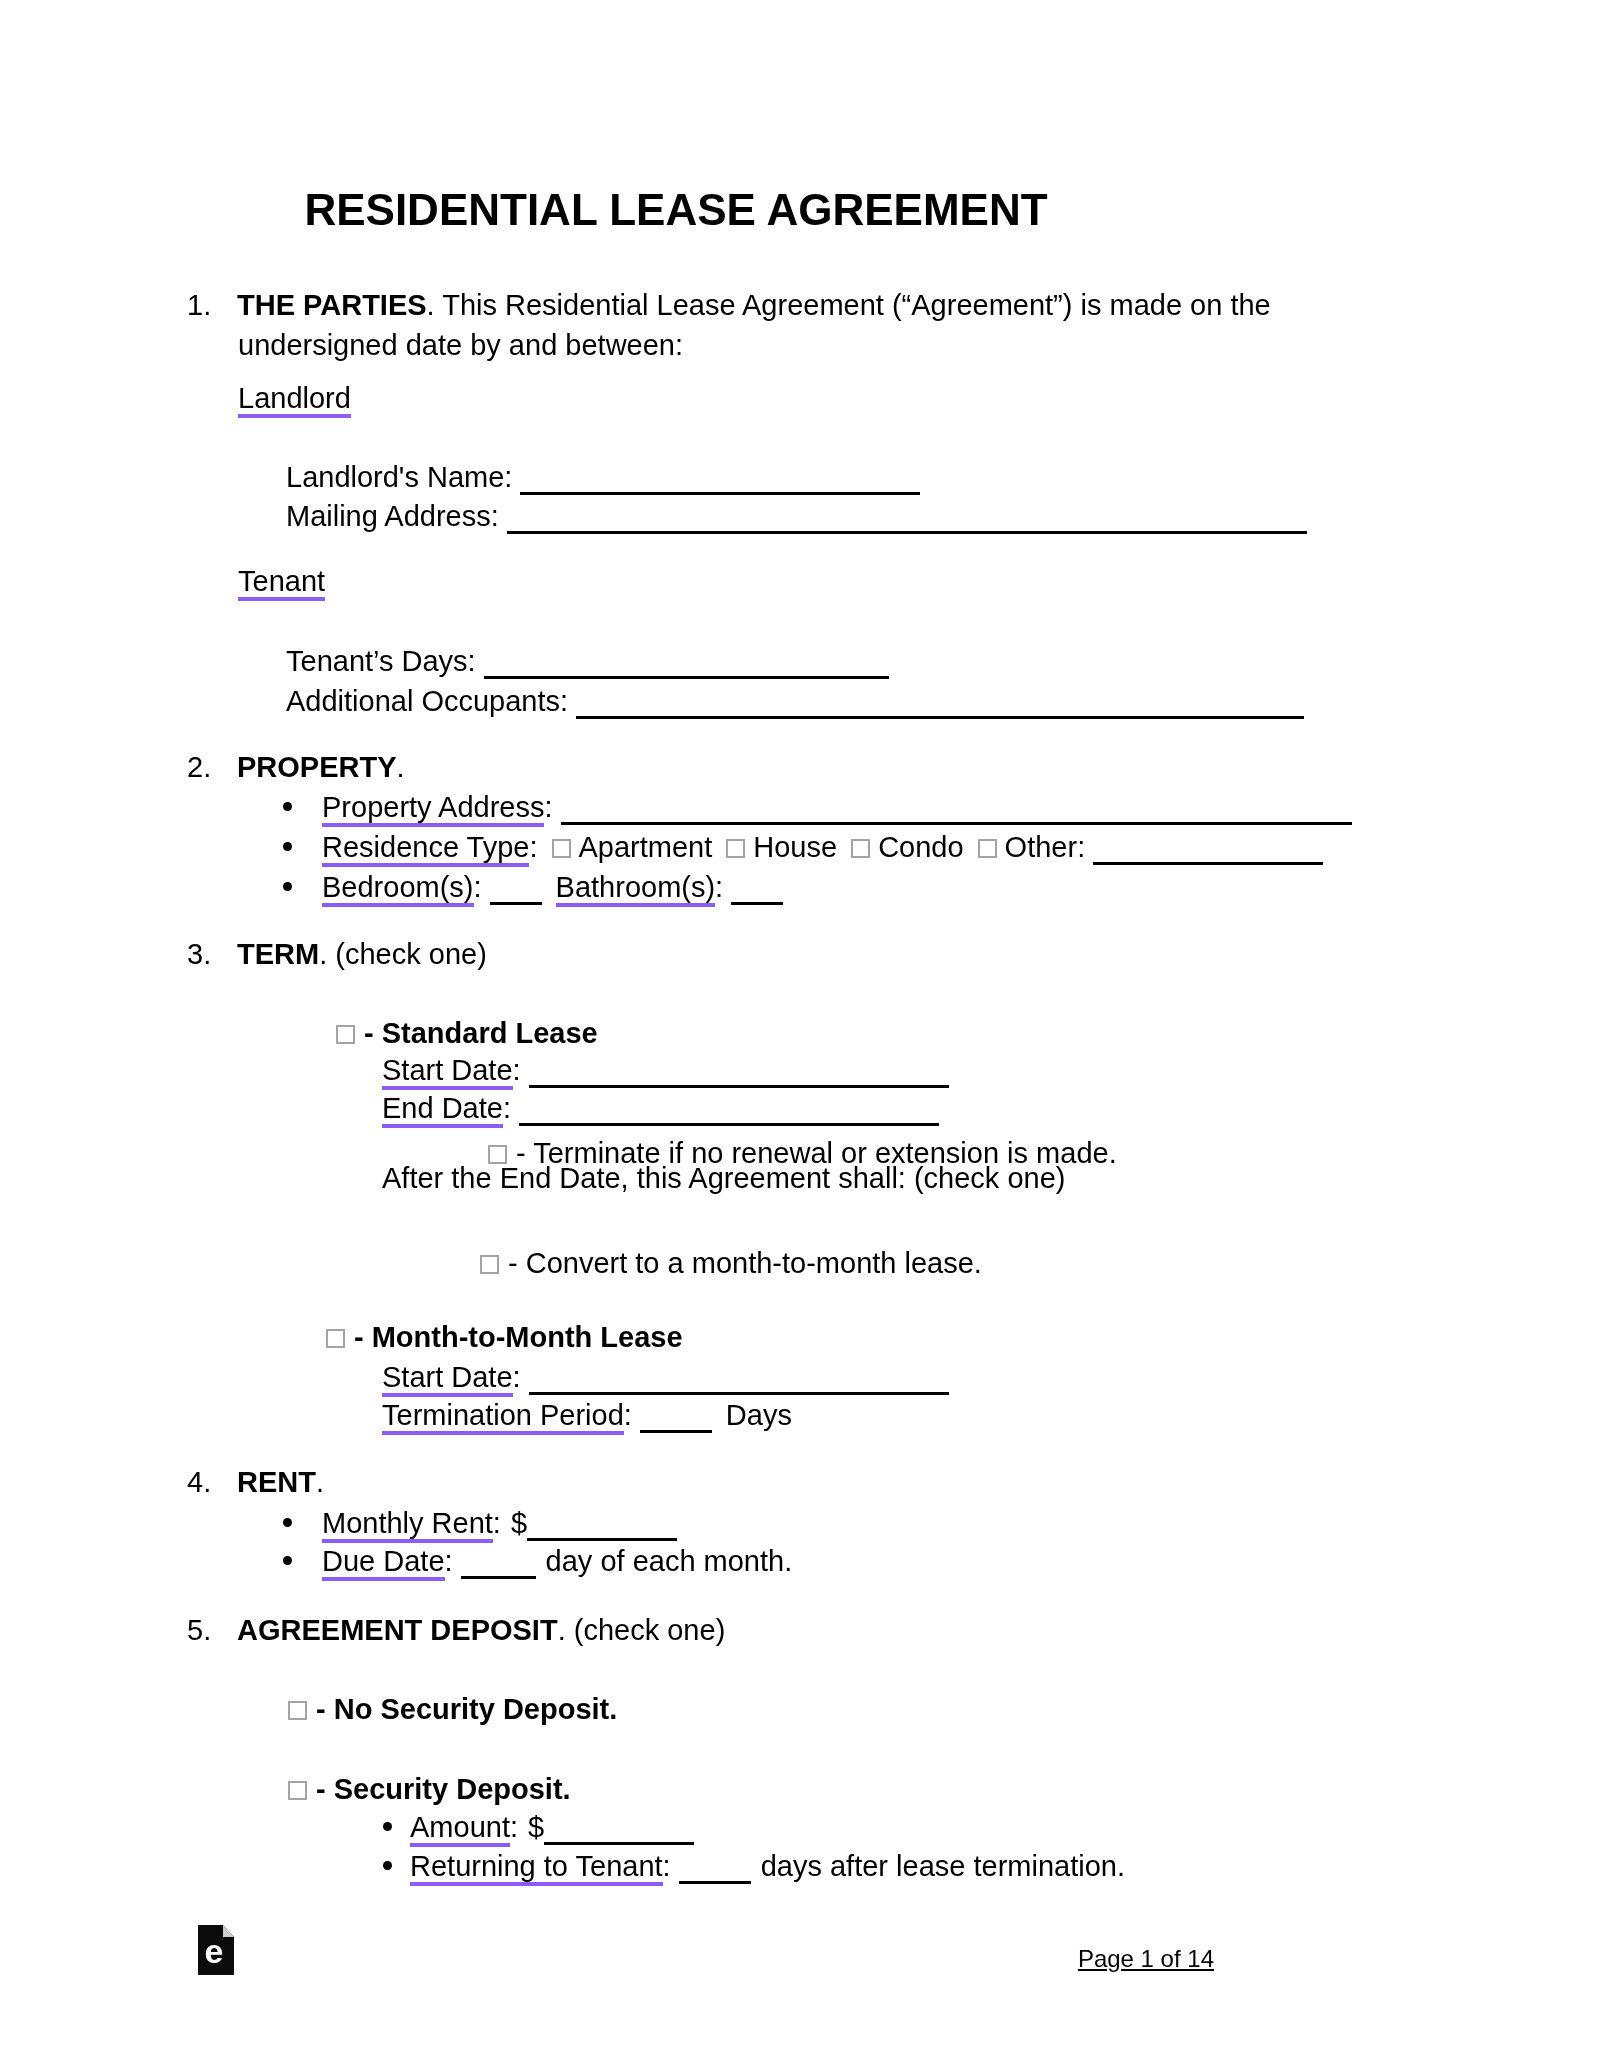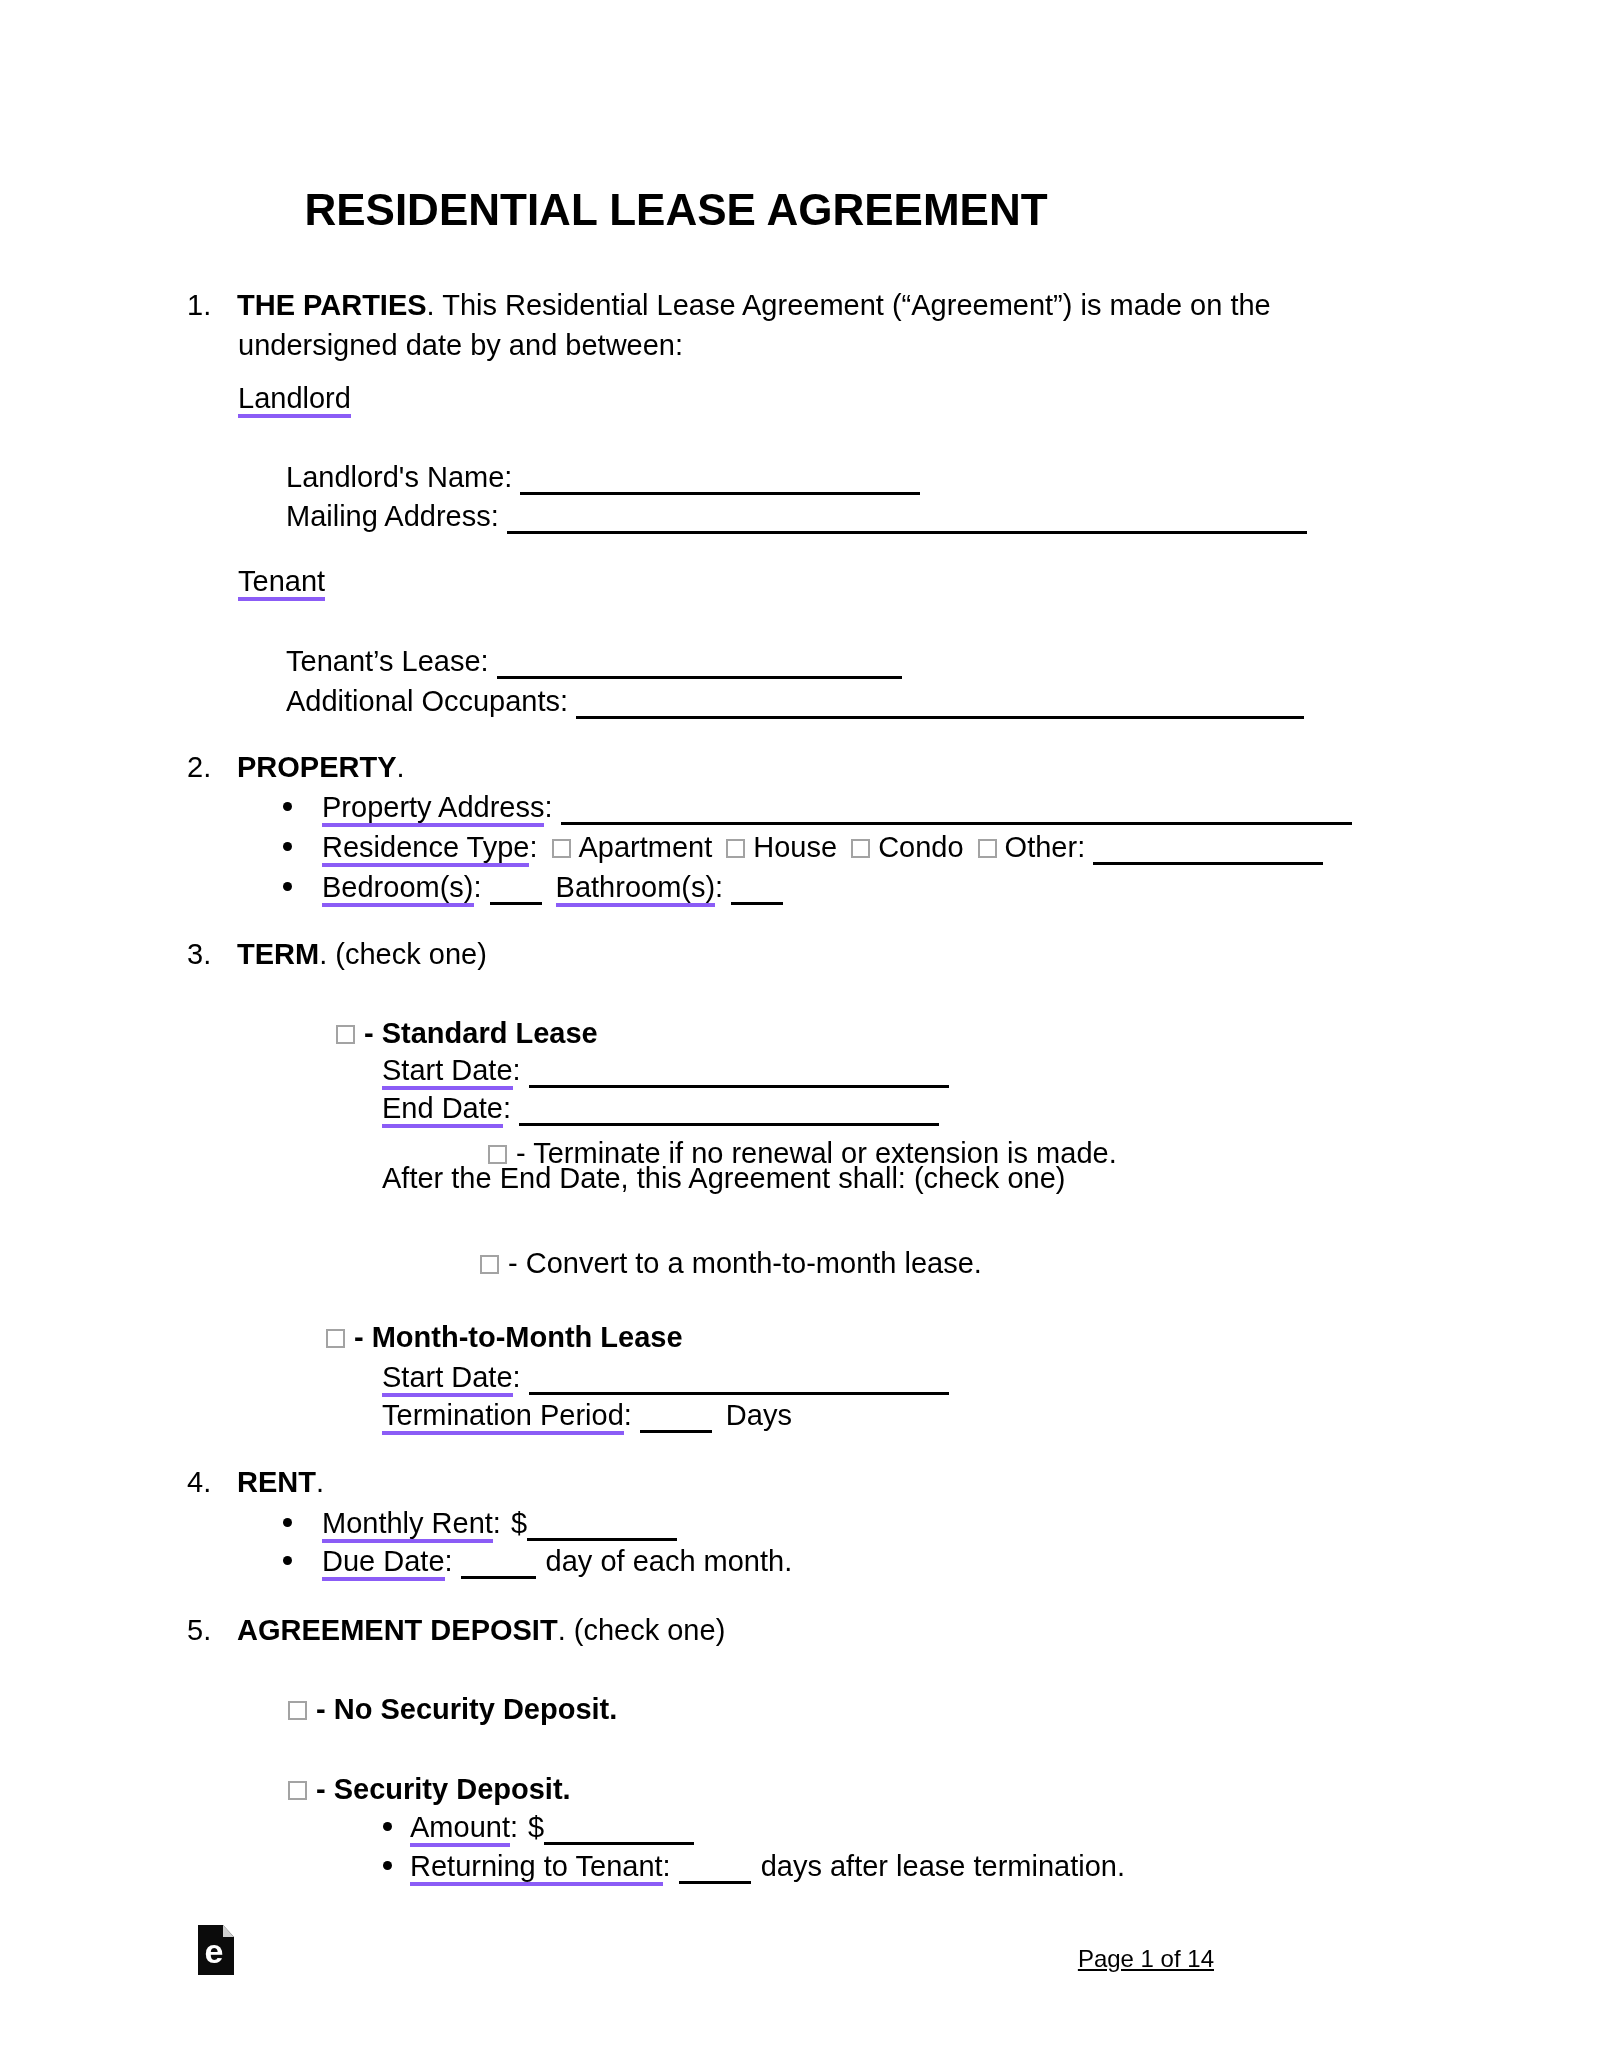--- a/index.html
+++ b/index.html
@@ -57,21 +57,21 @@
     <span>Landlord's Name:</span><span class="blank" style="width:400px;"></span>
   </div>
   <div class="line" style="top:496px;left:286px;">
     <span>Mailing Address:</span><span class="blank" style="width:800px;"></span>
   </div>
 
   <div class="line" style="top:561px;left:238px;">
     <span class="u">Tenant</span>
   </div>
   <div class="line" style="top:641px;left:286px;">
-    <span>Tenant’s Lease:</span><span class="blank" style="width:405px;"></span>
+    <span>Tenant’s Days:</span><span class="blank" style="width:405px;"></span>
   </div>
   <div class="line" style="top:681px;left:286px;">
     <span>Additional Occupants:</span><span class="blank" style="width:728px;"></span>
   </div>
 
   <div class="line" style="top:747px;left:187px;">
     <span class="num">2.</span><span class="b">PROPERTY</span><span>.</span>
   </div>
   <div class="line" style="top:787px;left:283px;">
     <span class="dot"></span><span class="u">Property Address</span><span>:</span><span class="blank" style="width:800px;"></span>

